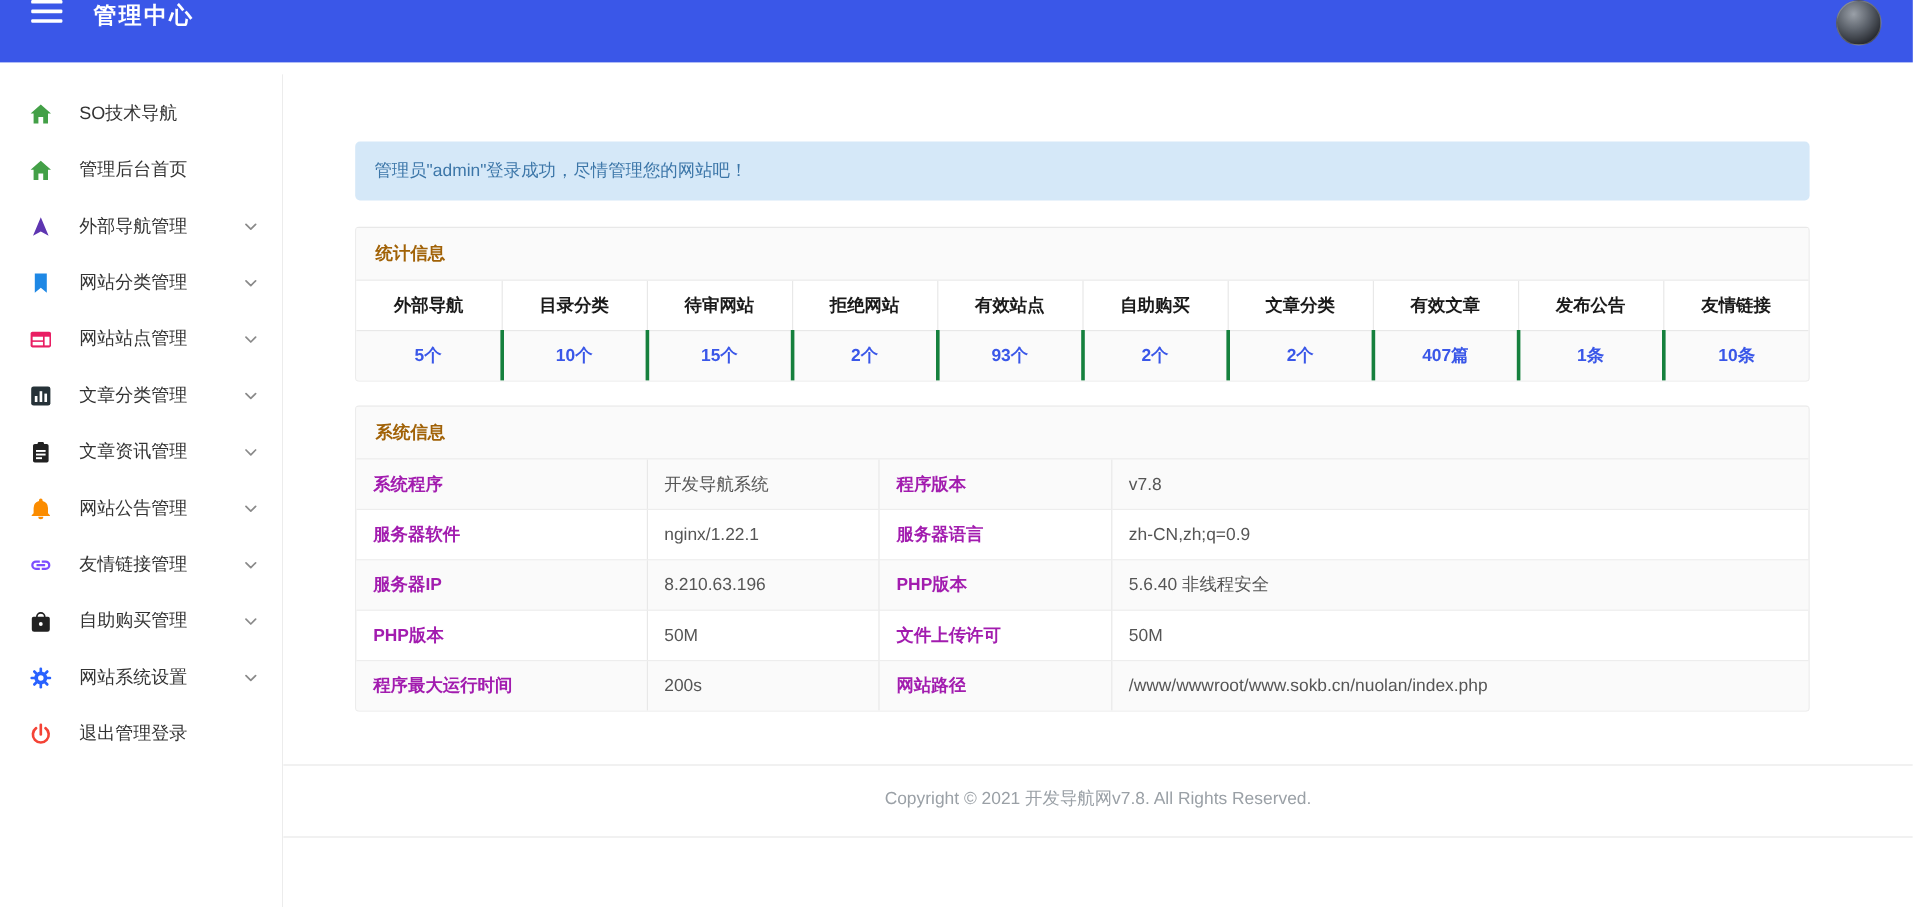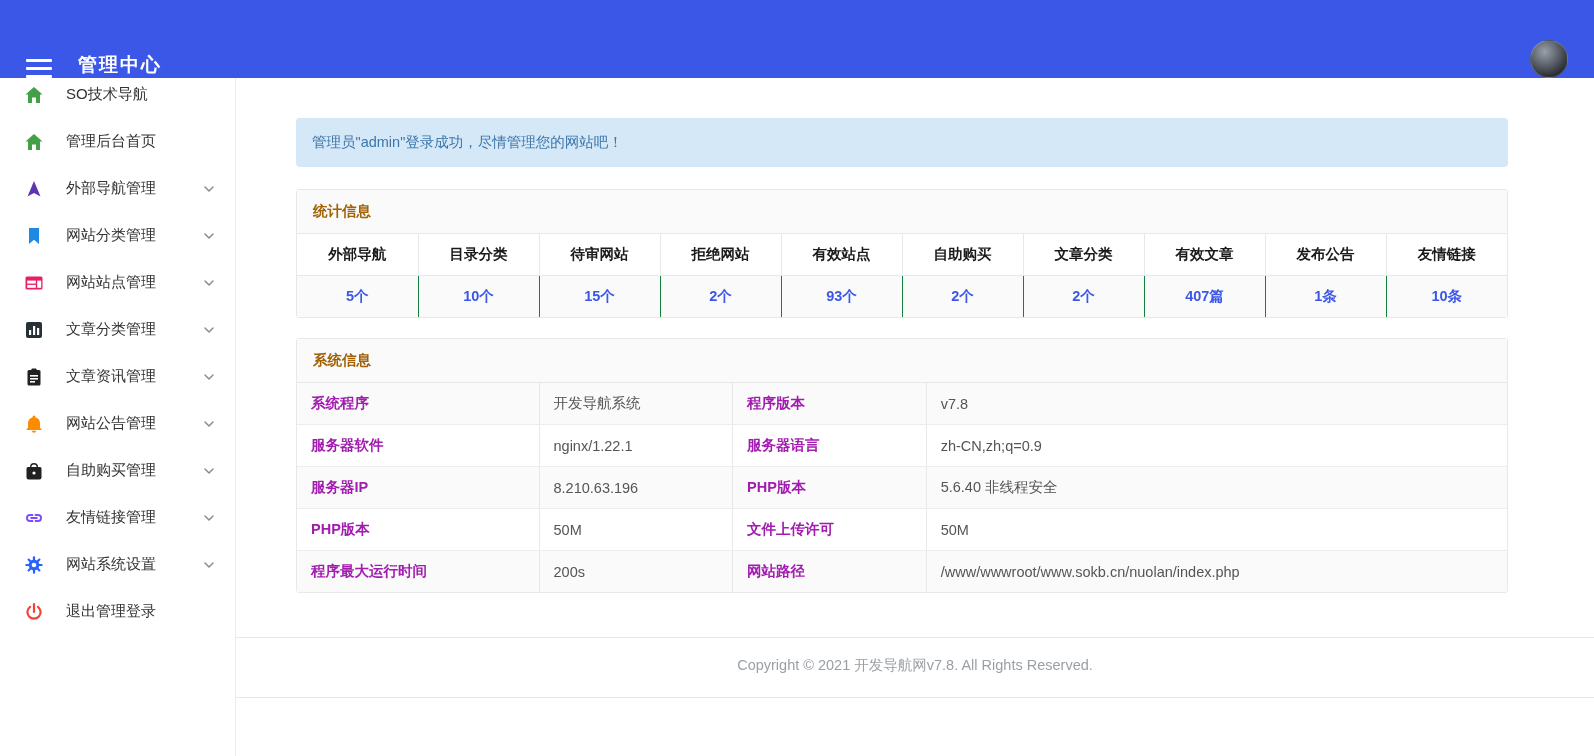--- a/index.html
+++ b/index.html
@@ -1,20 +1,20 @@
 <!DOCTYPE html>
 <html><head>
 <meta charset="utf-8">
 <style>
   *{box-sizing:border-box;margin:0;padding:0}
   html,body{width:1594px;height:756px}
   body{font-family:"Liberation Sans","DejaVu Sans",sans-serif;background:#fff;overflow:hidden;position:relative}
 
   
-  .topbar{position:absolute;left:0;top:0;width:100%;height:78px;background:#3a57e8;display:flex;align-items:flex-end;padding:0 26px;color:#fff;z-index:5}
+  .topbar{position:absolute;left:0;top:0;width:100%;height:52px;background:#3a57e8;display:flex;align-items:flex-start;padding:0 26px;color:#fff;z-index:5}
   .hamburger{width:26px;height:19px;cursor:pointer;display:flex;flex-direction:column;justify-content:space-between}
   .hamburger i{display:block;height:3px;background:#fff;border-radius:1px}
   .topbar-title{font-size:19px;font-weight:bold;margin-left:26px;letter-spacing:2px}
   .avatar{margin-left:auto;width:38px;height:38px;border-radius:50%;cursor:pointer;
           background:radial-gradient(circle at 38% 30%,#9aa0a8 0%,#5a6069 42%,#17191e 88%);
           border:1px solid rgba(255,255,255,.2)}
 
   
   .sidebar{position:absolute;left:0;top:62px;width:236px;bottom:0;background:#fff;border-right:1px solid #ececec;padding-top:9px}
   .side-item{display:flex;align-items:center;height:47px;padding:0 18px 0 24px;font-size:15px;color:#333;cursor:pointer}
@@ -29,21 +29,21 @@
   .alert{background:#d5e8f8;color:#3c76a8;border-radius:4px;padding:15px 16px;font-size:14.5px;margin-bottom:22px}
 
   .card{border:1px solid #e8e8e8;border-radius:3px;margin-bottom:20px;background:#fff}
   .card-header{background:#fafafa;border-bottom:1px solid #e8e8e8;padding:12px 16px;font-weight:bold;font-size:14.5px;color:#a16207}
 
   table{width:100%;border-collapse:collapse;table-layout:fixed}
 
   .stats-table th{font-size:14.5px;color:#1a1a1a;font-weight:bold;text-align:center;padding:11px 4px;
                   border-right:1px solid #e8e8e8;border-bottom:1px solid #e8e8e8;background:#fff}
   .stats-table td{font-size:14.5px;color:#3a57e8;font-weight:bold;text-align:center;padding:11px 4px;
-                  background:#fafafa;border-right:1px solid #15803d;cursor:pointer}
+                  background:#fafafa;border-right:3px solid #15803d;cursor:pointer}
   .stats-table th:last-child,.stats-table td:last-child{border-right:none}
 
   .sys-table th,.sys-table td{text-align:left;font-size:14.5px;padding:11px 14px;
                   border-bottom:1px solid #ededed;border-right:1px solid #e8e8e8}
   .sys-table th{color:#a21caf;font-weight:bold}
   .sys-table td{color:#555}
   .sys-table tr:nth-child(odd){background:#fafafa}
   .sys-table tr:last-child th,.sys-table tr:last-child td{border-bottom:none}
   .sys-table th:last-child,.sys-table td:last-child{border-right:none}
 
@@ -144,34 +144,34 @@
       <path fill="#fb8c00" d="M10 18.8 a2.1 2.1 0 0 0 2.1-2.1 H7.9 A2.1 2.1 0 0 0 10 18.8 Z M16 13.8 V9.3 A6 6 0 0 0 11.5 3.5 V2.9 a1.5 1.5 0 0 0-3 0 v0.6 A6 6 0 0 0 4 9.3 V13.8 L2.4 15.4 V16 H17.6 V15.4 Z"></path>
     </svg>
     <span class="lbl">网站公告管理</span>
     <svg class="chev" viewBox="0 0 20 20">
         <path d="M5 7.5 l5 5 5-5" stroke="#8a8a8a" stroke-width="1.8" fill="none" stroke-linecap="round" stroke-linejoin="round"></path>
       </svg>
   </div>
 
   <div class="side-item">
     <svg class="ic" viewBox="0 0 20 20">
+      <path fill="#7c4dff" d="M2 10 a4 4 0 0 1 4-4 h3.2 v1.9 H6 a2.1 2.1 0 0 0 0 4.2 h3.2 V14 H6 a4 4 0 0 1-4-4 Z M10.8 6 H14 a4 4 0 0 1 0 8 h-3.2 v-1.9 H14 a2.1 2.1 0 0 0 0-4.2 h-3.2 Z M6.4 9.1 h7.2 v1.8 H6.4 Z"></path>
+    </svg>
+    <span class="lbl">友情链接管理</span>
+    <svg class="chev" viewBox="0 0 20 20">
+        <path d="M5 7.5 l5 5 5-5" stroke="#8a8a8a" stroke-width="1.8" fill="none" stroke-linecap="round" stroke-linejoin="round"></path>
+      </svg>
+  </div>
+
+  <div class="side-item">
+    <svg class="ic" viewBox="0 0 20 20">
       <path fill="#212121" d="M16 6 H14 A4 4 0 0 0 6 6 H4 A1.5 1.5 0 0 0 2.5 7.5 V16.5 A2 2 0 0 0 4.5 18.5 H15.5 A2 2 0 0 0 17.5 16.5 V7.5 A1.5 1.5 0 0 0 16 6 Z M10 3.4 A2.6 2.6 0 0 1 12.6 6 H7.4 A2.6 2.6 0 0 1 10 3.4 Z"></path>
       <circle cx="10" cy="12" r="1.6" fill="#fff"></circle>
     </svg>
     <span class="lbl">自助购买管理</span>
-    <svg class="chev" viewBox="0 0 20 20">
-        <path d="M5 7.5 l5 5 5-5" stroke="#8a8a8a" stroke-width="1.8" fill="none" stroke-linecap="round" stroke-linejoin="round"></path>
-      </svg>
-  </div>
-
-  <div class="side-item">
-    <svg class="ic" viewBox="0 0 20 20">
-      <path fill="#7c4dff" d="M2 10 a4 4 0 0 1 4-4 h3.2 v1.9 H6 a2.1 2.1 0 0 0 0 4.2 h3.2 V14 H6 a4 4 0 0 1-4-4 Z M10.8 6 H14 a4 4 0 0 1 0 8 h-3.2 v-1.9 H14 a2.1 2.1 0 0 0 0-4.2 h-3.2 Z M6.4 9.1 h7.2 v1.8 H6.4 Z"></path>
-    </svg>
-    <span class="lbl">友情链接管理</span>
     <svg class="chev" viewBox="0 0 20 20">
         <path d="M5 7.5 l5 5 5-5" stroke="#8a8a8a" stroke-width="1.8" fill="none" stroke-linecap="round" stroke-linejoin="round"></path>
       </svg>
   </div>
 
   <div class="side-item">
     <svg class="ic" viewBox="0 0 20 20">
       <g fill="#2962ff">
         <rect x="8.9" y="1.3" width="2.2" height="17.4" rx="1"></rect>
         <rect x="8.9" y="1.3" width="2.2" height="17.4" rx="1" transform="rotate(45 10 10)"></rect>

